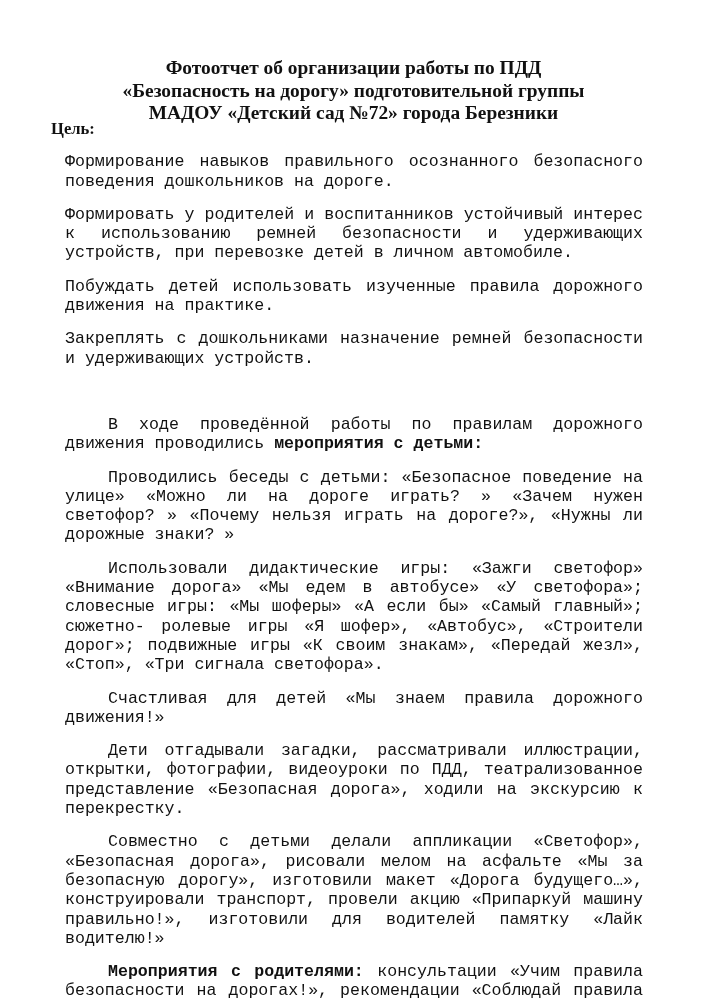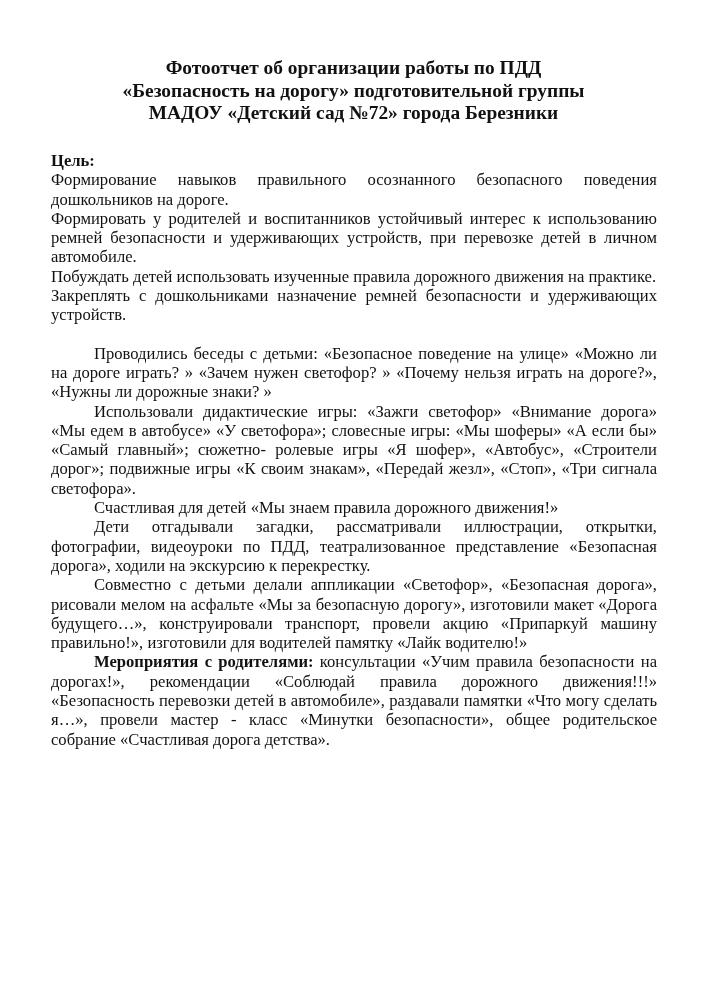--- a/index.html
+++ b/index.html
@@ -16,22 +16,22 @@
   .title {
     position: absolute; left: 0; top: 57px; width: 707px;
     text-align: center;
     font-weight: bold;
     font-size: 19.4px;
     line-height: 22.5px;
   }
   .body {
     position: absolute; left: 51px; top: 119px; width: 606px;
   }
-  .heading { font-weight: bold; margin-top: 32px; }
-  p { margin: 0; text-align: justify; }
+  .heading { font-weight: bold; }
+  p { margin: 14px; text-align: justify; font-family: Liberation Mono, monospace; }
   .indent { text-indent: 43px; }
   .gap { height: 19px; }
   b { font-weight: bold; }
 </style>
 </head>
 <body>
 
 <div class="page">
   <div class="title">
     <div>Фотоотчет об организации работы по ПДД</div>
@@ -42,20 +42,21 @@
   <div class="body">
     <div class="heading">Цель:</div>
     <p>Формирование навыков правильного осознанного безопасного поведения дошкольников на дороге.</p>
     <p>Формировать у родителей и воспитанников устойчивый интерес к использованию ремней безопасности и удерживающих устройств, при перевозке детей в личном автомобиле.</p>
 
     <p>Побуждать детей использовать изученные правила дорожного движения на практике.</p>
     <p>Закреплять с дошкольниками назначение ремней безопасности и удерживающих устройств.</p>
 
     <div class="gap"></div>
 
+    <p class="indent"><span>В ходе проведённой работы по правилам дорожного движения проводились </span><b>мероприятия с детьми:</b></p>
     <p class="indent">Проводились беседы с детьми: «Безопасное поведение на улице» «Можно ли на дороге играть? » «Зачем нужен светофор? » «Почему нельзя играть на дороге?», «Нужны ли дорожные знаки? »</p>
     <p class="indent">Использовали дидактические игры: «Зажги светофор» «Внимание дорога» «Мы едем в автобусе» «У светофора»; словесные игры: «Мы шоферы» «А если бы» «Самый главный»; сюжетно- ролевые игры «Я шофер», «Автобус», «Строители дорог»; подвижные игры «К своим знакам», «Передай жезл», «Стоп», «Три сигнала светофора».</p>
     <p class="indent">Счастливая для детей «Мы знаем правила дорожного движения!»</p>
     <p class="indent">Дети отгадывали загадки, рассматривали иллюстрации, открытки, фотографии, видеоуроки по ПДД, театрализованное представление «Безопасная дорога», ходили на экскурсию к перекрестку.</p>
     <p class="indent">Совместно с детьми делали аппликации «Светофор», «Безопасная дорога», рисовали мелом на асфальте «Мы за безопасную дорогу», изготовили макет «Дорога будущего…», конструировали транспорт, провели акцию «Припаркуй машину правильно!», изготовили для водителей памятку «Лайк водителю!»</p>
     <p class="indent"><b>Мероприятия с родителями:</b><span> консультации «Учим правила безопасности на дорогах!», рекомендации «Соблюдай правила дорожного движения!!!» «Безопасность перевозки детей в автомобиле», раздавали памятки «Что могу сделать я…», провели мастер - класс «Минутки безопасности», общее родительское собрание «Счастливая дорога детства».</span></p>
   </div>
 </div>
 
 </body></html>

